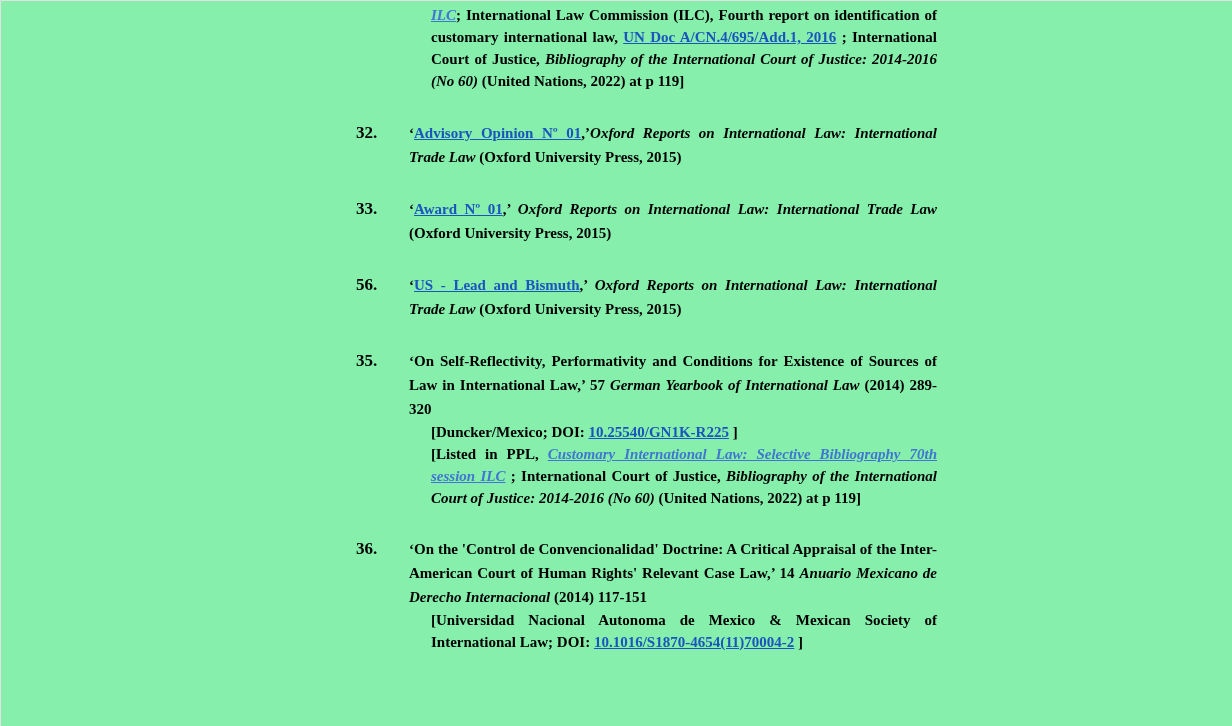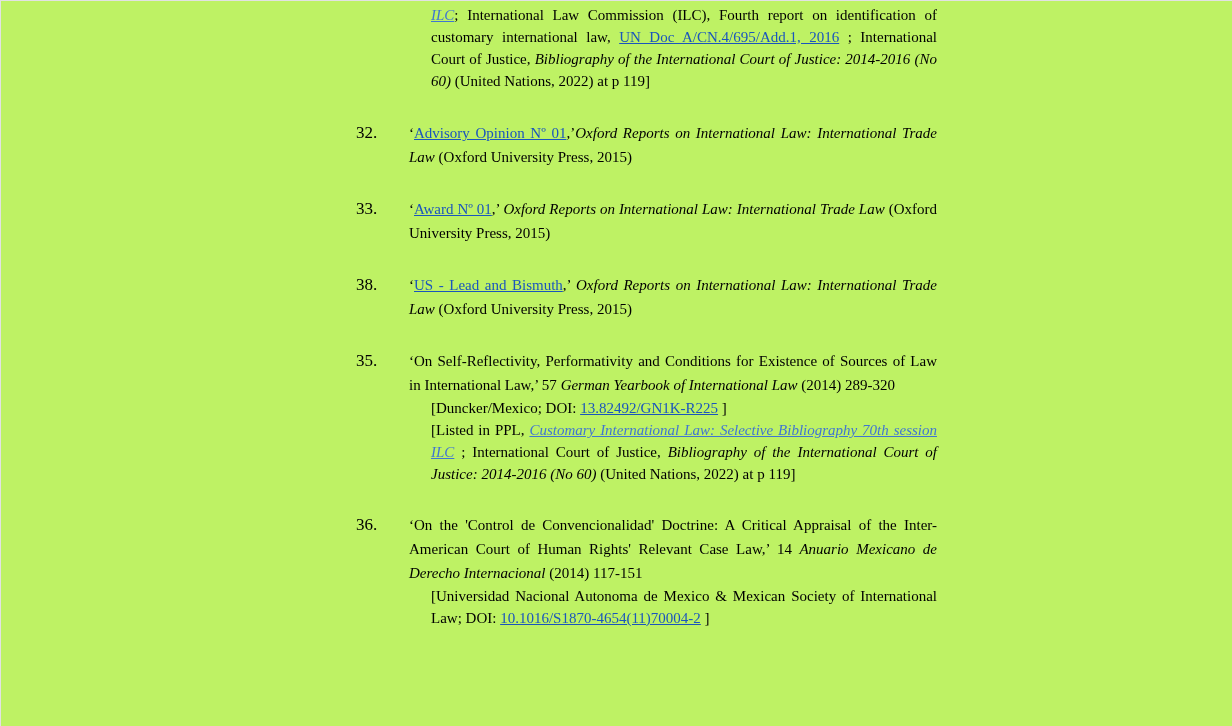--- a/index.html
+++ b/index.html
@@ -7,23 +7,24 @@
   body {
     background: #ffffff;
     font-family: "Liberation Serif", serif;
     color: #000000;
     overflow: hidden;
     position: relative;
   }
   .page {
     position: absolute;
     inset: 0;
-    background: #bef264;
+    background: #86efac;
     border-top: 1px solid #e2e2e2;
     border-left: 1px solid #e2e2e2;
+    font-weight: bold;
   }
   .content {
     position: absolute;
     left: 355px;
     top: 3px;
     width: 581px;
   }
   .continuation {
     margin-left: 75px;
     margin-bottom: 29px;
@@ -77,30 +78,30 @@
             <div class="body"><span>‘</span><a class="lnk">Advisory Opinion Nº 01</a><span>,’</span><span class="it">Oxford Reports on International Law: International Trade Law</span><span> (Oxford University Press, 2015)</span></div>
           </div>
         </div>
         <div class="entry">
           <span class="num">33.</span>
           <div class="textcol">
             <div class="body"><span>‘</span><a class="lnk">Award Nº 01</a><span>,’ </span><span class="it">Oxford Reports on International Law: International Trade Law</span><span> (Oxford University Press, 2015)</span></div>
           </div>
         </div>
         <div class="entry">
-          <span class="num">38.</span>
+          <span class="num">56.</span>
           <div class="textcol">
             <div class="body"><span>‘</span><a class="lnk">US - Lead and Bismuth</a><span>,’ </span><span class="it">Oxford Reports on International Law: International Trade Law</span><span> (Oxford University Press, 2015)</span></div>
           </div>
         </div>
         <div class="entry">
           <span class="num">35.</span>
           <div class="textcol">
             <div class="body"><span>‘On Self-Reflectivity, Performativity and Conditions for Existence of Sources of Law in International Law,’ 57 </span><span class="it">German Yearbook of International Law</span><span> (2014) 289-320</span></div>
-            <div class="annot"><span>[Duncker/Mexico; DOI: </span><a class="lnk">13.82492/GN1K-R225</a><span> ]</span></div>
+            <div class="annot"><span>[Duncker/Mexico; DOI: </span><a class="lnk">10.25540/GN1K-R225</a><span> ]</span></div>
             <div class="annot"><span>[Listed in PPL, </span><a class="lnk it light">Customary International Law: Selective Bibliography 70th session ILC</a><span> ; International Court of Justice, </span><span class="it">Bibliography of the International Court of Justice: 2014-2016 (No 60)</span><span> (United Nations, 2022) at p 119]</span></div>
           </div>
         </div>
         <div class="entry">
           <span class="num">36.</span>
           <div class="textcol">
             <div class="body"><span>‘On the 'Control de Convencionalidad' Doctrine: A Critical Appraisal of the Inter-American Court of Human Rights' Relevant Case Law,’ 14 </span><span class="it">Anuario Mexicano de Derecho Internacional</span><span> (2014) 117-151</span></div>
             <div class="annot"><span>[Universidad Nacional Autonoma de Mexico &amp; Mexican Society of International Law; DOI: </span><a class="lnk">10.1016/S1870-4654(11)70004-2</a><span> ]</span></div>
           </div>
         </div>

